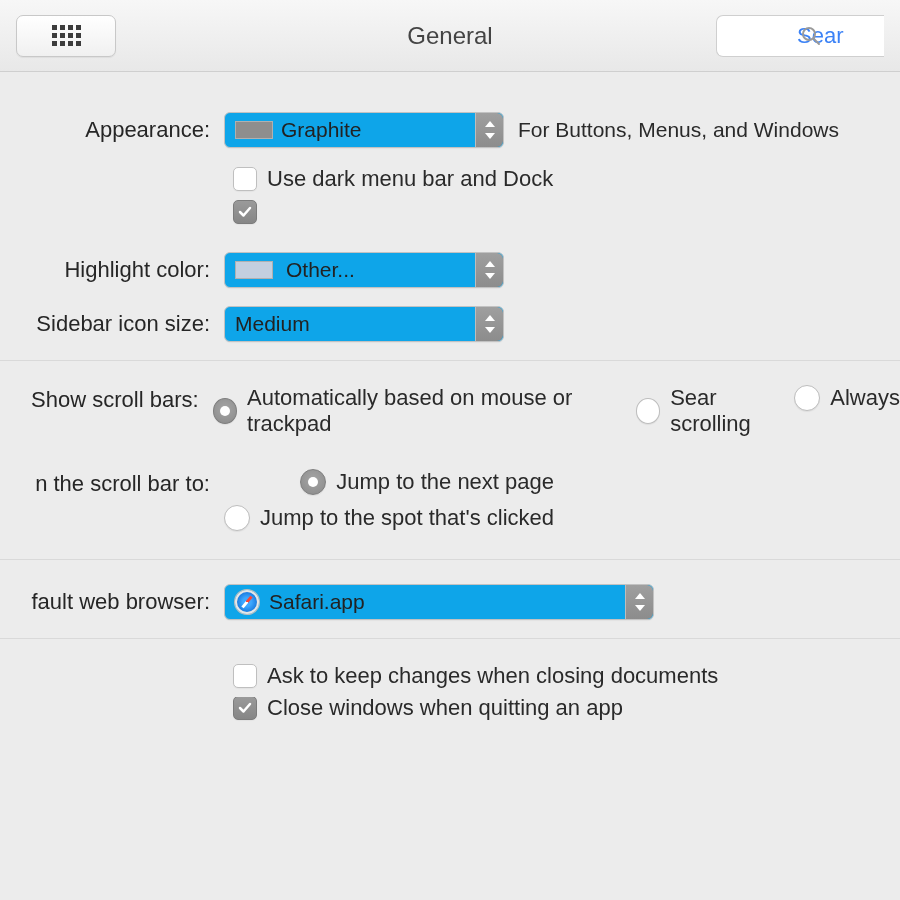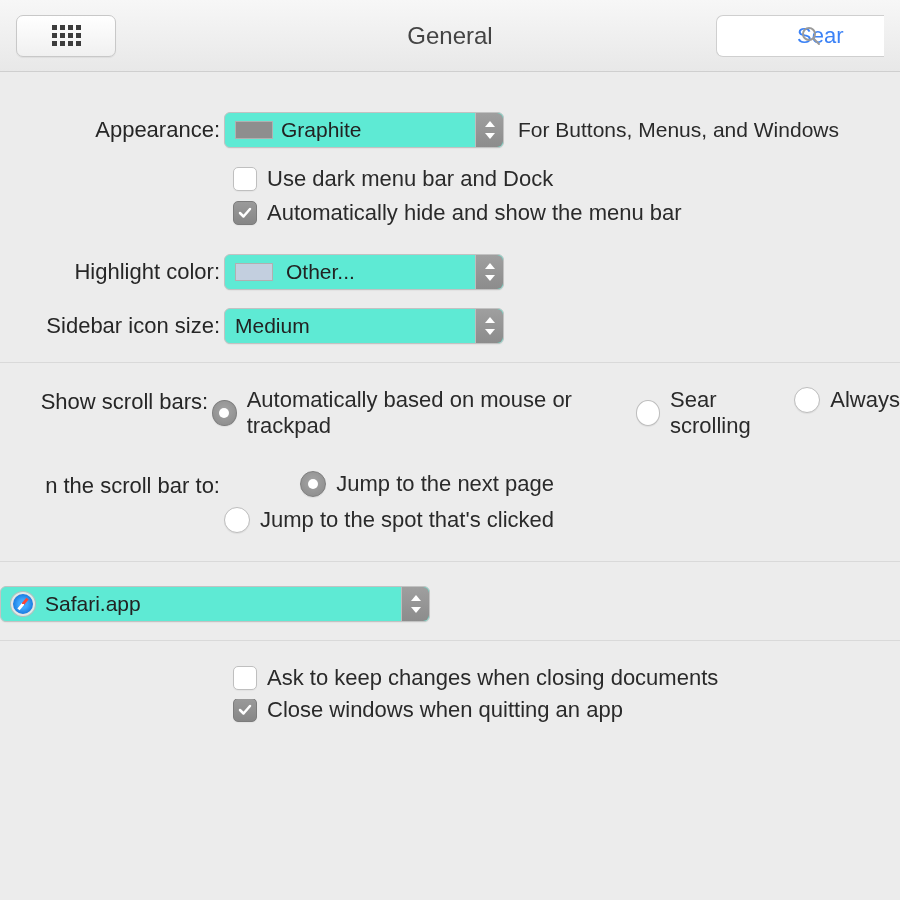--- a/index.html
+++ b/index.html
@@ -80,35 +80,35 @@
     }
 
     .row {
       display: flex;
       align-items: center;
       margin-bottom: 12px;
     }
     .label-col {
       width: 224px;
       text-align: right;
-      padding-right: 4px;
+      padding-right: 14px;
       font-size: 22px;
       color: #262626;
     }
     .control-col {
       display: flex;
       align-items: center;
       gap: 14px;
     }
 
     .popup {
       display: flex;
       align-items: center;
       height: 36px;
-      background: #5eead4;
+      background: #0ea5e9;
       border: 1px solid #c2c2c2;
       border-radius: 6px;
       position: relative;
       padding: 0 36px 0 10px;
       font-size: 21px;
       color: #222;
       box-shadow: 0 1px 1px rgba(0,0,0,0.04);
     }
     .popup .end {
       position: absolute;
@@ -282,21 +282,20 @@
       <span>Use dark menu bar and Dock</span>
     </div>
     <div class="checkbox-row">
       <div class="checkbox checked">
         <span class="checkmark">
             <svg viewBox="0 0 14 14">
               <path d="M2 7 L5.5 10.5 L12 3" stroke="#fff" stroke-width="2.5" fill="none" stroke-linecap="round" stroke-linejoin="round"></path>
             </svg>
           </span>
       </div>
-      <span>Automatically hide and show the menu bar</span>
     </div>
   </div>
 
   <div class="row" style="margin-top:28px">
     <div class="label-col">Highlight color:</div>
     <div class="control-col">
       <div class="popup" style="width:280px">
         <span class="swatch highlight"></span>
         <span style="margin-left:13px">Other...</span>
         <div class="end">
@@ -352,20 +351,21 @@
       <div class="radio-row">
         <div class="radio"></div>
         <span>Jump to the spot that's clicked</span>
       </div>
     </div>
   </div>
 
   <div class="section-divider"></div>
 
   <div class="row">
+    <div class="label-col">fault web browser:</div>
     <div class="control-col">
       <div class="popup" style="width:430px">
         <span class="safari-icon"></span>
         <span style="margin-left:10px">Safari.app</span>
         <div class="end">
             <div class="stepper-arrows"></div>
           </div>
       </div>
     </div>
   </div>

